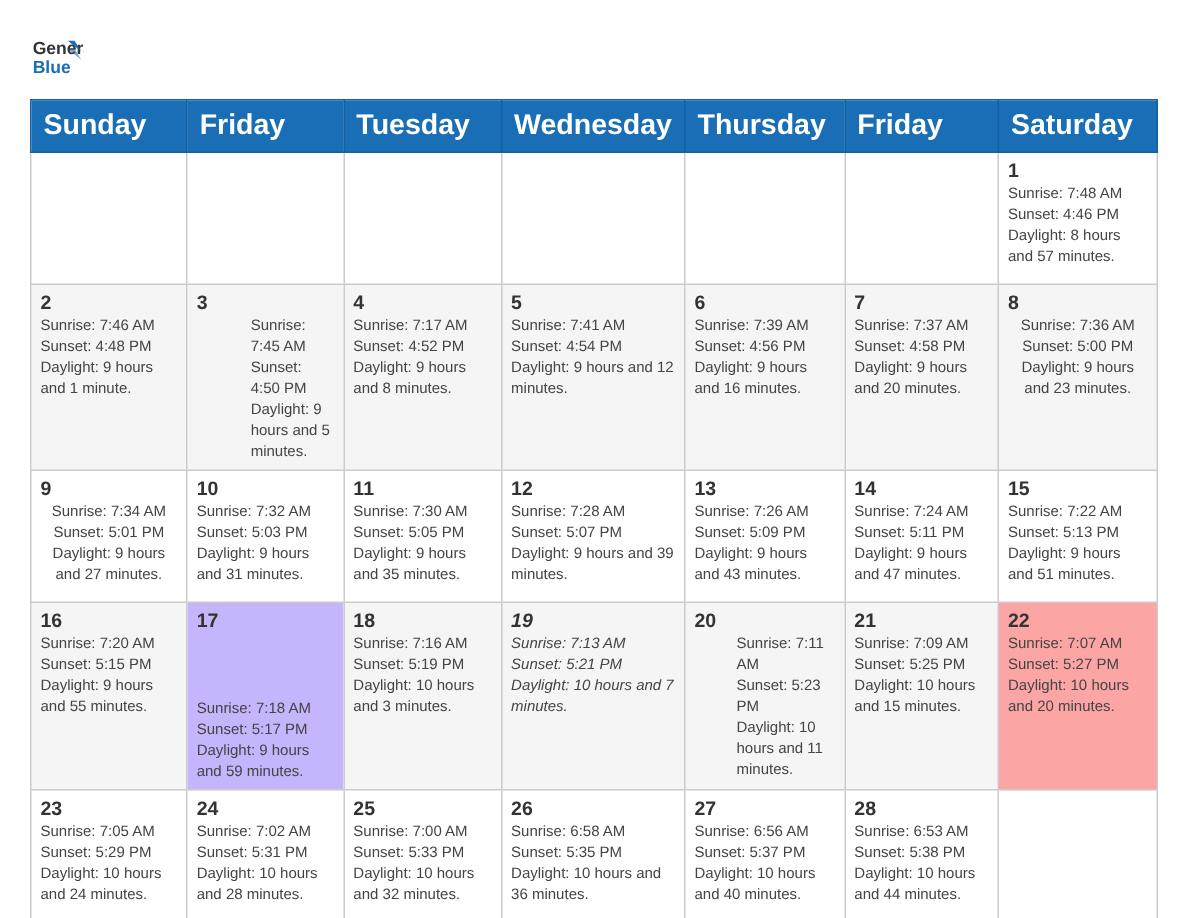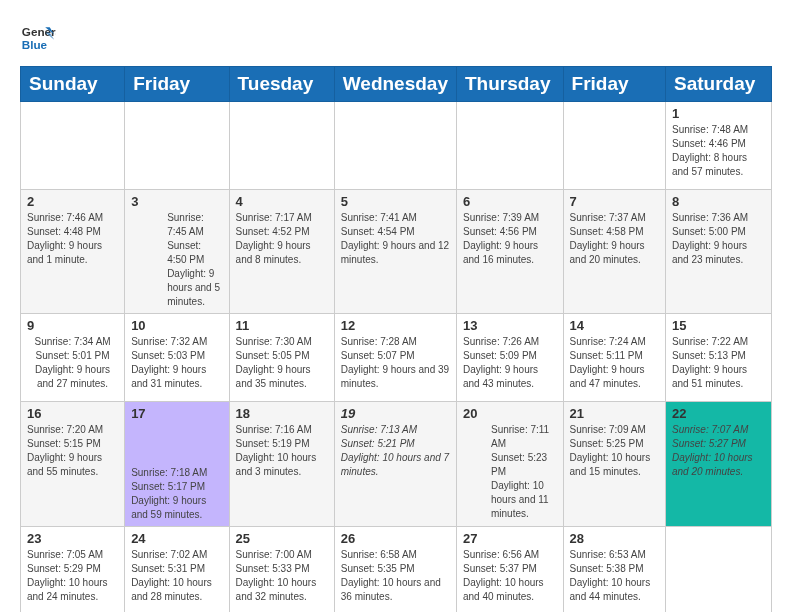--- a/index.html
+++ b/index.html
@@ -152,21 +152,21 @@
 Daylight: 9 hours and 16 minutes.</div>
         </td>
         <td style="background: rgb(245, 245, 245);">
           <span class="day-num">7</span>
           <div class="day-info" style="white-space: pre-line;">Sunrise: 7:37 AM
 Sunset: 4:58 PM
 Daylight: 9 hours and 20 minutes.</div>
         </td>
         <td style="background: rgb(245, 245, 245);">
           <span class="day-num">8</span>
-          <div class="day-info" style="white-space: pre-line;">Sunrise: 7:36 AM
+          <div class="day-info" style="white-space: pre-line; text-align: center;">Sunrise: 7:36 AM
 Sunset: 5:00 PM
 Daylight: 9 hours and 23 minutes.</div>
         </td>
       </tr>
       <tr>
         <td>
           <span class="day-num">9</span>
           <div class="day-info" style="white-space: pre-line; text-align: center;">Sunrise: 7:34 AM
 Sunset: 5:01 PM
 Daylight: 9 hours and 27 minutes.</div>
@@ -238,23 +238,23 @@
           <div class="day-info" style="white-space: pre-line; margin-left: 28px;">Sunrise: 7:11 AM
 Sunset: 5:23 PM
 Daylight: 10 hours and 11 minutes.</div>
         </td>
         <td style="background: rgb(245, 245, 245);">
           <span class="day-num">21</span>
           <div class="day-info" style="white-space: pre-line;">Sunrise: 7:09 AM
 Sunset: 5:25 PM
 Daylight: 10 hours and 15 minutes.</div>
         </td>
-        <td style="background: #14b8a6;">
+        <td style="background: #fca5a5;">
           <span class="day-num">22</span>
-          <div class="day-info" style="white-space: pre-line; font-style: italic;">Sunrise: 7:07 AM
+          <div class="day-info" style="white-space: pre-line;">Sunrise: 7:07 AM
 Sunset: 5:27 PM
 Daylight: 10 hours and 20 minutes.</div>
         </td>
       </tr>
       <tr>
         <td>
           <span class="day-num">23</span>
           <div class="day-info" style="white-space: pre-line;">Sunrise: 7:05 AM
 Sunset: 5:29 PM
 Daylight: 10 hours and 24 minutes.</div>

